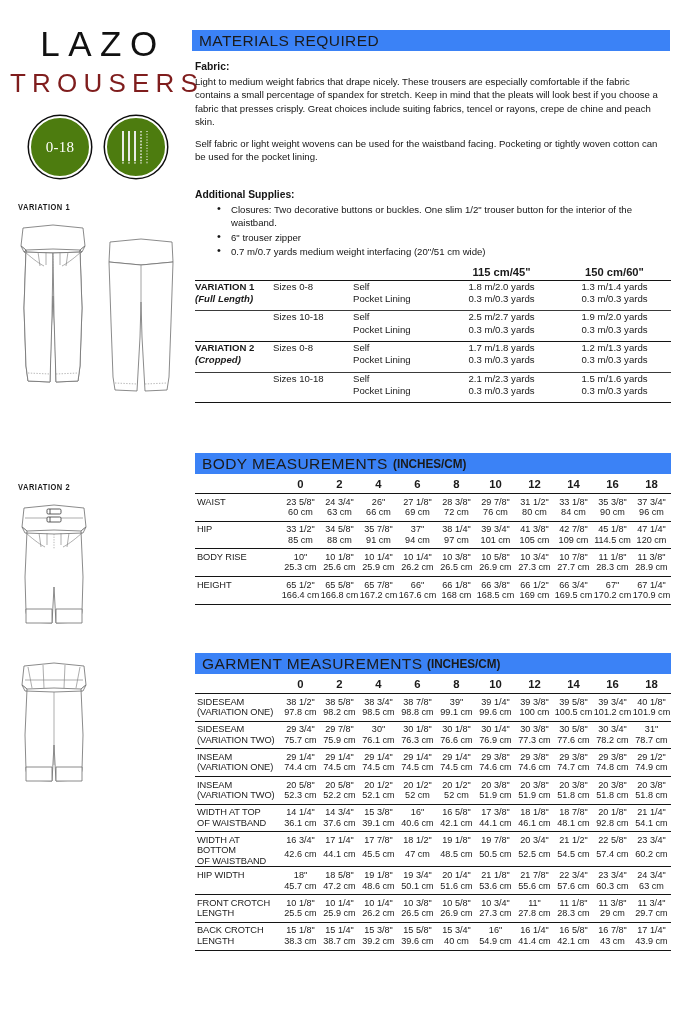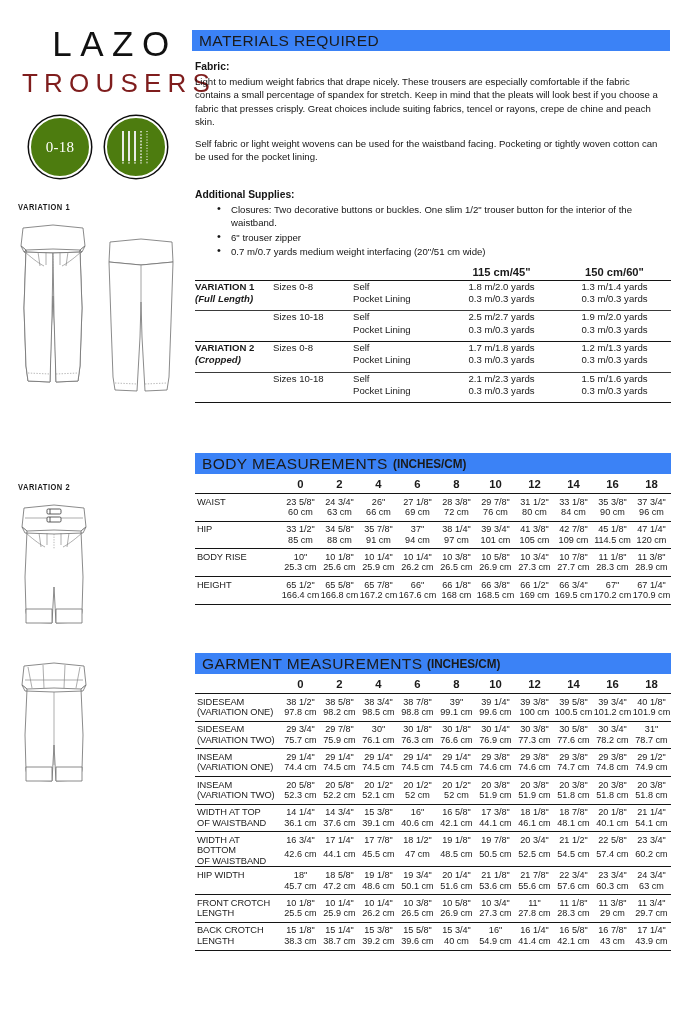--- a/index.html
+++ b/index.html
@@ -18,21 +18,21 @@
 
   
   .left-col {
     position: absolute;
     left: 0; top: 0;
     width: 192px; height: 1024px;
   }
 
   .brand {
     position: absolute;
-    left: 16px; top: 26px;
+    left: 4px; top: 26px;
     width: 190px;
     text-align: center;
   }
   .brand-line1 {
     font-size: 35px;
     letter-spacing: 8.5px;
     font-weight: 300;
     line-height: 1;
     color: #111;
     padding-left: 8px;
@@ -746,21 +746,21 @@
           </tr>
           <tr class="r-cm">
             <td class="v">36.1 cm</td>
             <td class="v">37.6 cm</td>
             <td class="v">39.1 cm</td>
             <td class="v">40.6 cm</td>
             <td class="v">42.1 cm</td>
             <td class="v">44.1 cm</td>
             <td class="v">46.1 cm</td>
             <td class="v">48.1 cm</td>
-            <td class="v">40.1 cm</td>
+            <td class="v">92.8 cm</td>
             <td class="v">54.1 cm</td>
           </tr>
           <tr class="rule-strong">
             <td colspan="11"></td>
           </tr>
           <tr class="r-in">
             <td class="lbl" rowspan="2">WIDTH AT BOTTOM<br>OF WAISTBAND</td>
             <td class="v">16 3/4"</td>
             <td class="v">17 1/4"</td>
             <td class="v">17 7/8"</td>

